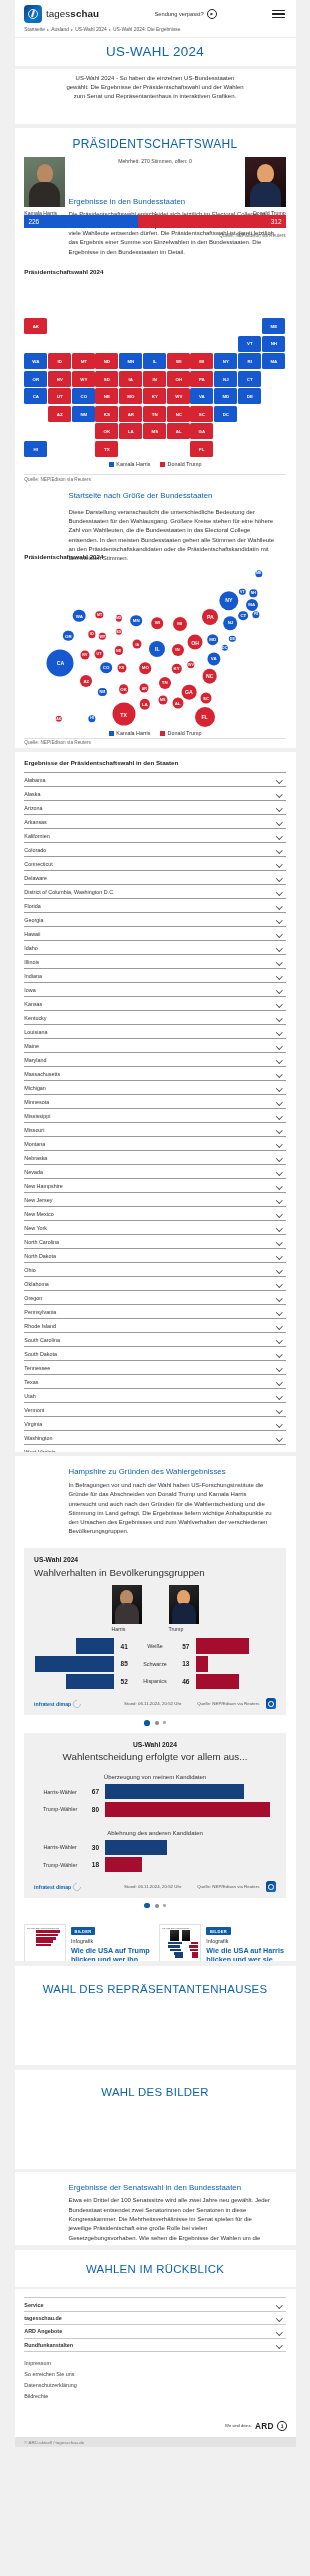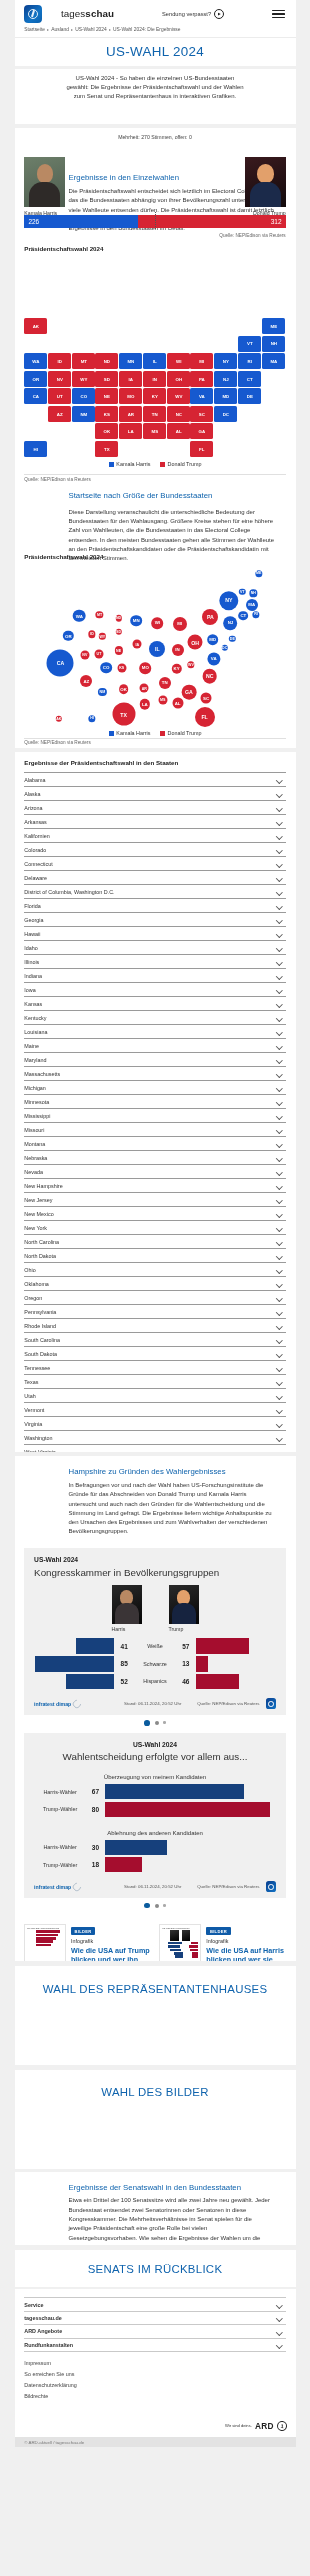--- a/index.html
+++ b/index.html
@@ -6,21 +6,21 @@
   body{width:310px;height:2576px;overflow:hidden;position:relative;}
   .card{margin:0 14.5px;background:#fff;position:relative;box-sizing:border-box;overflow:hidden;}
   .src{font-size:4.7px;color:#666;text-align:right;padding-right:9.8px;}
   .divider{border-top:0.5px solid #e0e0e0;margin:0 9.8px;}
   
   #cardA{height:66px;}
   .hdr-row{display:flex;align-items:center;padding:5.2px 9.8px 0 9.8px;}
   .ts-logo{width:17.6px;height:17.6px;border-radius:4.1px;background:linear-gradient(135deg,#0a3f8f,#1173c4 60%,#0a5fae);position:relative;flex:0 0 17.6px;}
   .ts-logo::before{content:"";position:absolute;left:3.6px;top:3.6px;width:8.3px;height:8.3px;border:1.6px solid #eaf3fb;border-radius:50%;opacity:.95;}
   .ts-logo::after{content:"";position:absolute;left:7.8px;top:4.7px;width:2.1px;height:7.2px;background:#eaf3fb;transform:rotate(18deg);}
-  .wordmark{font-size:9.8px;color:#222;margin-left:19px;letter-spacing:0.1px;}
+  .wordmark{font-size:9.8px;color:#222;margin-left:4px;letter-spacing:0.1px;}
   .wordmark b{font-weight:bold;}
   .sendung{margin-left:auto;margin-right:auto;display:flex;align-items:center;gap:3.1px;font-size:5.7px;color:#333;}
   .play-ic{width:8.3px;height:8.3px;border:0.8px solid #222;border-radius:50%;display:flex;align-items:center;justify-content:center;font-size:3.6px;color:#222;}
   .burger{width:12.4px;display:flex;flex-direction:column;gap:2.1px;cursor:pointer;margin-right:1px;}
   .burger div{height:1.3px;background:#222;border-radius:0.5px;}
   .crumbs{font-size:4.9px;color:#555;padding:4.1px 9.8px 4.7px 9.8px;border-bottom:0.5px solid #ececec;}
   .crumbs .sep{margin:0 2.1px;color:#888;font-size:4.1px;}
   .hub-title{text-align:center;font-size:13.4px;font-weight:300;color:#0f63ad;letter-spacing:0.3px;margin-top:6.2px;}
   
   #cardB{margin-top:3.1px;height:55px;}
@@ -158,40 +158,41 @@
   <div class="crumbs" id="breadcrumb"><span>Startseite</span><span class="sep">▸</span><span>Ausland</span><span class="sep">▸</span><span>US-Wahl 2024</span><span class="sep">▸</span><span>US-Wahl 2024: Die Ergebnisse</span></div>
   <div class="hub-title">US-WAHL 2024</div>
 
 </div>
 
 <div class="card" id="cardB">
   <div class="intro-p">US-Wahl 2024 - So haben die einzelnen US-Bundesstaaten gewählt: Die Ergebnisse der Präsidentschaftswahl und der Wahlen zum Senat und Repräsentantenhaus in interaktiven Grafiken.</div>
 </div>
 
 <div class="card" id="cardC">
+  <div class="pres-title">PRÄSIDENTSCHAFTSWAHL</div>
   <div class="maj-note">Mehrheit: 270 Stimmen, offen: 0</div>
   <div class="cand-row">
     <div class="photo photo-harris">
         <div class="head"></div>
         <div class="torso"></div>
       </div>
     <div class="cand-name" style="left:0;">Kamala Harris</div>
     <div class="photo photo-trump">
         <div class="head"></div>
         <div class="torso"></div>
       </div>
     <div class="cand-name" style="right:0;">Donald Trump</div>
   </div>
   <div class="evbar" id="evbar">
     <div class="h" id="ev-h" style="width: 42.0074%;">226</div>
     <div class="t" id="ev-t">312</div>
     <div class="maj-line" id="majline" style="left: 50.1859%;"></div>
   </div>
   <div class="src evsrc">Quelle: NEP/Edison via Reuters</div>
-  <div class="sub-head" style="margin-top:33px;">Ergebnisse in den Einzelwahlen</div>
+  <div class="sub-head" style="margin-top:33px;">Ergebnisse in den Bundesstaaten</div>
   <div class="body-p">Die Präsidentschaftswahl entscheidet sich letztlich im Electoral College, in das die Bundesstaaten abhängig von ihrer Bevölkerungszahl unterschiedlich viele Wahlleute entsenden dürfen. Die Präsidentschaftswahl ist damit letztlich das Ergebnis einer Summe von Einzelwahlen in den Bundesstaaten. Die Ergebnisse in den Bundesstaaten im Detail.</div>
   <div class="chart-label" style="margin-top:11.4px;">Präsidentschaftswahl 2024</div>
   <div class="tilemap" id="tilemap" style="top:190px;">
       <div class="tile" style="left: 0px; top: 0px; background: rgb(214, 36, 51);">AK</div>
       <div class="tile" style="left: 238px; top: 0px; background: rgb(22, 89, 207);">ME</div>
       <div class="tile" style="left: 214px; top: 17.6px; background: rgb(22, 89, 207);">VT</div>
       <div class="tile" style="left: 238px; top: 17.6px; background: rgb(22, 89, 207);">NH</div>
       <div class="tile" style="left: 0px; top: 35px; background: rgb(22, 89, 207);">WA</div>
       <div class="tile" style="left: 24px; top: 35px; background: rgb(214, 36, 51);">ID</div>
       <div class="tile" style="left: 48px; top: 35px; background: rgb(214, 36, 51);">MT</div>
@@ -519,21 +520,21 @@
       </div>
     </div>
 </div>
 
 <div class="card" id="cardE">
   <div class="sub-head">Hampshire zu Gründen des Wahlergebnisses</div>
   <div class="body-p">In Befragungen vor und nach der Wahl haben US-Forschungsinstitute die Gründe für das Abschneiden von Donald Trump und Kamala Harris untersucht und auch nach den Gründen für die Wahlentscheidung und die Stimmung im Land gefragt. Die Ergebnisse liefern wichtige Anhaltspunkte zu den Ursachen des Ergebnisses und zum Wahlverhalten der verschiedenen Bevölkerungsgruppen.</div>
 
   <div class="chartcard" style="margin-top:11.4px;">
     <div class="cc-kicker">US-Wahl 2024</div>
-    <div class="cc-title">Kongresskammer in Bevölkerungsgruppen</div>
+    <div class="cc-title">Wahlverhalten in Bevölkerungsgruppen</div>
     <div class="cc-photos">
       <div class="cc-photo-wrap">
         <div class="cc-photo harris">
             <div class="head"></div>
             <div class="torso"></div>
           </div>
         <div class="cc-photo-lab">Harris</div>
       </div>
       <div class="cc-photo-wrap">
         <div class="cc-photo trump">
@@ -679,21 +680,21 @@
   <div class="big-sec">WAHL DES REPRÄSENTANTENHAUSES</div>
 </div>
 <div class="card" id="cardG">
   <div class="big-sec">WAHL DES BILDER</div>
 </div>
 <div class="card" id="cardH">
   <div class="sub-head">Ergebnisse der Senatswahl in den Bundesstaaten</div>
   <div class="body-p">Etwa ein Drittel der 100 Senatssitze wird alle zwei Jahre neu gewählt. Jeder Bundesstaat entsendet zwei Senatorinnen oder Senatoren in diese Kongresskammer. Die Mehrheitsverhältnisse im Senat spielen für die jeweilige Präsidentschaft eine große Rolle bei vielen Gesetzgebungsvorhaben. Wie sehen die Ergebnisse der Wahlen um die Senatssitze 2024 in den Bundesstaaten aus?</div>
 </div>
 <div class="card" id="cardI">
-  <div class="big-sec">SENATS IM RÜCKBLICK</div>
+  <div class="big-sec">WAHLEN IM RÜCKBLICK</div>
 </div>
 
 <div class="card" id="cardJ">
   <div id="footAcc">
       <div class="f-acc">
         <span>Service</span>
         <span class="chev"></span>
       </div>
       <div class="f-acc">
         <span>tagesschau.de</span>

